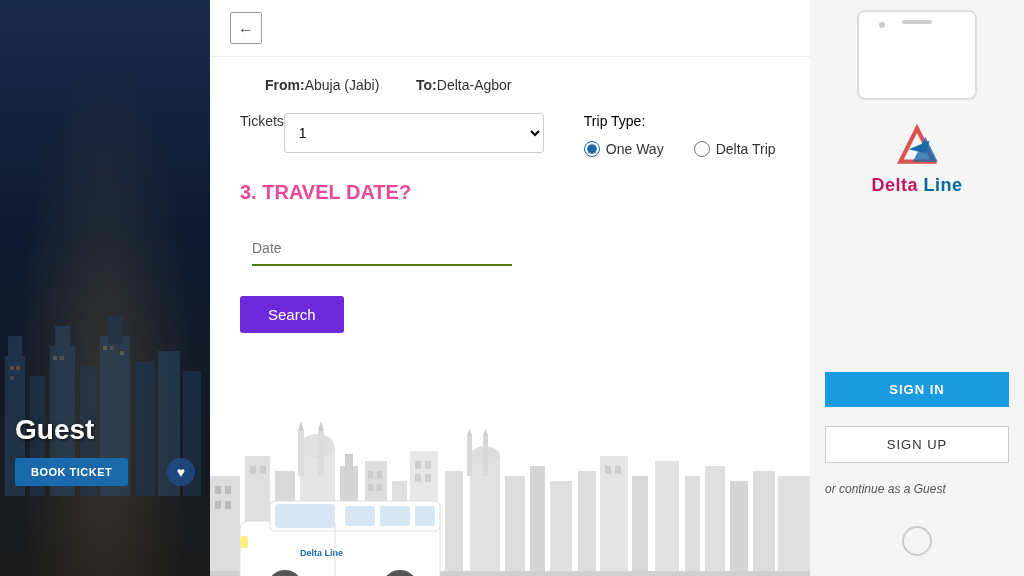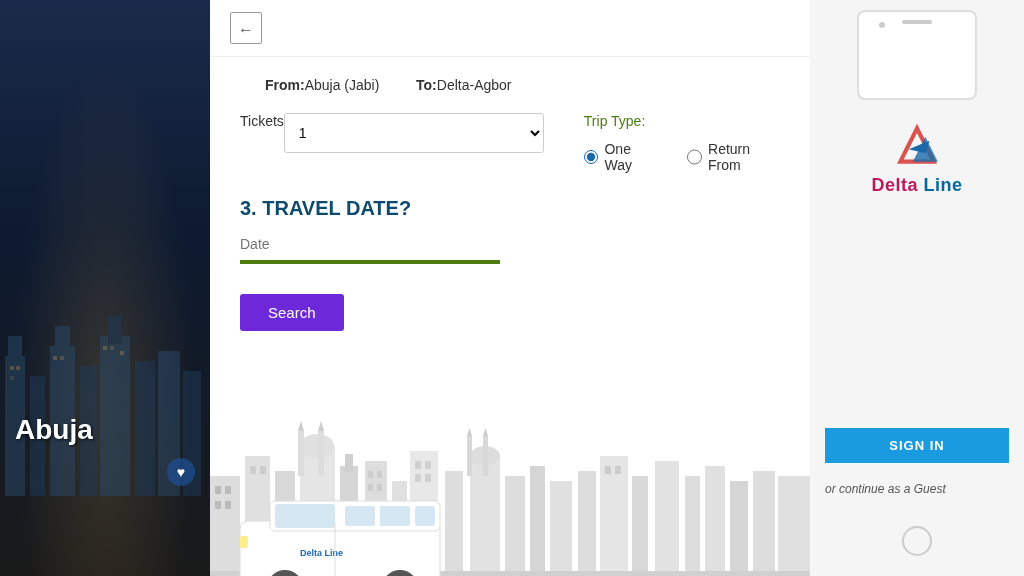--- a/index.html
+++ b/index.html
@@ -155,21 +155,21 @@
       background: white;
     }
 
     .trip-type-group {
       display: flex;
       flex-direction: column;
     }
 
     .trip-type-label {
       font-size: 14px;
-      color: #4d7c0f;
+      color: #000000;
       margin-bottom: 8px;
     }
 
     .radio-options {
       display: flex;
       align-items: center;
       gap: 30px;
       margin-top: 4px;
     }
 
@@ -185,29 +185,30 @@
     .radio-option input[type="radio"] {
       accent-color: #1a6aab;
       width: 16px;
       height: 16px;
     }
 
     
     .section-title {
       font-size: 20px;
       font-weight: bold;
-      color: #0c4a6e;
-      margin-bottom: 8px;
+      color: #ec4899;
+      margin-bottom: 28px;
       text-transform: uppercase;
     }
 
     .date-input-wrapper {
       width: 260px;
-      border-bottom: 4px solid #4d7c0f;
+      border-bottom: 2px solid #4d7c0f;
       margin-bottom: 30px;
+      margin-left: 12px;
     }
 
     .date-input {
       width: 100%;
       border: none;
       outline: none;
       font-size: 14px;
       color: #999;
       padding: 8px 0;
       background: transparent;
@@ -383,21 +384,22 @@
 
     <rect x="10" y="90" width="4" height="4" fill="rgba(255,200,100,0.5)"></rect>
     <rect x="10" y="100" width="4" height="4" fill="rgba(255,200,100,0.3)"></rect>
     <rect x="16" y="90" width="4" height="4" fill="rgba(255,200,100,0.5)"></rect>
     <rect x="53" y="80" width="4" height="4" fill="rgba(255,200,100,0.5)"></rect>
     <rect x="60" y="80" width="4" height="4" fill="rgba(255,200,100,0.4)"></rect>
     <rect x="103" y="70" width="4" height="4" fill="rgba(255,200,100,0.5)"></rect>
     <rect x="110" y="70" width="4" height="4" fill="rgba(255,200,100,0.3)"></rect>
     <rect x="120" y="75" width="4" height="4" fill="rgba(255,200,100,0.5)"></rect>
   </svg>
-  <div class="lagos-label">Abuja</div>
+  <div class="lagos-label">Guest</div>
+  <button class="book-ticket-btn">BOOK TICKET</button>
   <div class="heart-icon">♥</div>
 </div>
 
 <div class="main-panel">
   <div class="top-bar">
     <button class="back-btn">←</button>
   </div>
 
   <div class="content">
     
@@ -422,21 +424,21 @@
 
       <div class="trip-type-group">
         <div class="trip-type-label">Trip Type:</div>
         <div class="radio-options">
           <label class="radio-option">
             <input type="radio" name="trip-type" checked="" style="">
             <span>One Way</span>
           </label>
           <label class="radio-option">
             <input type="radio" name="trip-type" style="">
-            <span>Return From</span>
+            <span>Delta Trip</span>
           </label>
         </div>
       </div>
     </div>
 
     
     <div class="section-title">3. TRAVEL DATE?</div>
     <div class="date-input-wrapper">
       <input type="text" class="date-input" placeholder="Date" style="">
     </div>
@@ -557,17 +559,18 @@
       <polygon points="20,35 45,25 40,40" fill="#1a6aab"></polygon>
     </svg>
     <div class="logo-text">
       <span style="color:#be185d">Delta</span>
       <span style="color:#0369a1">Line</span>
     </div>
   </div>
 
   <div class="auth-section">
     <button class="signin-btn">SIGN IN</button>
+    <button class="signup-btn">SIGN UP</button>
     <div class="guest-text">or continue as a Guest</div>
   </div>
 
   <div class="phone-home-btn"></div>
 </div>
 
 </body></html>

